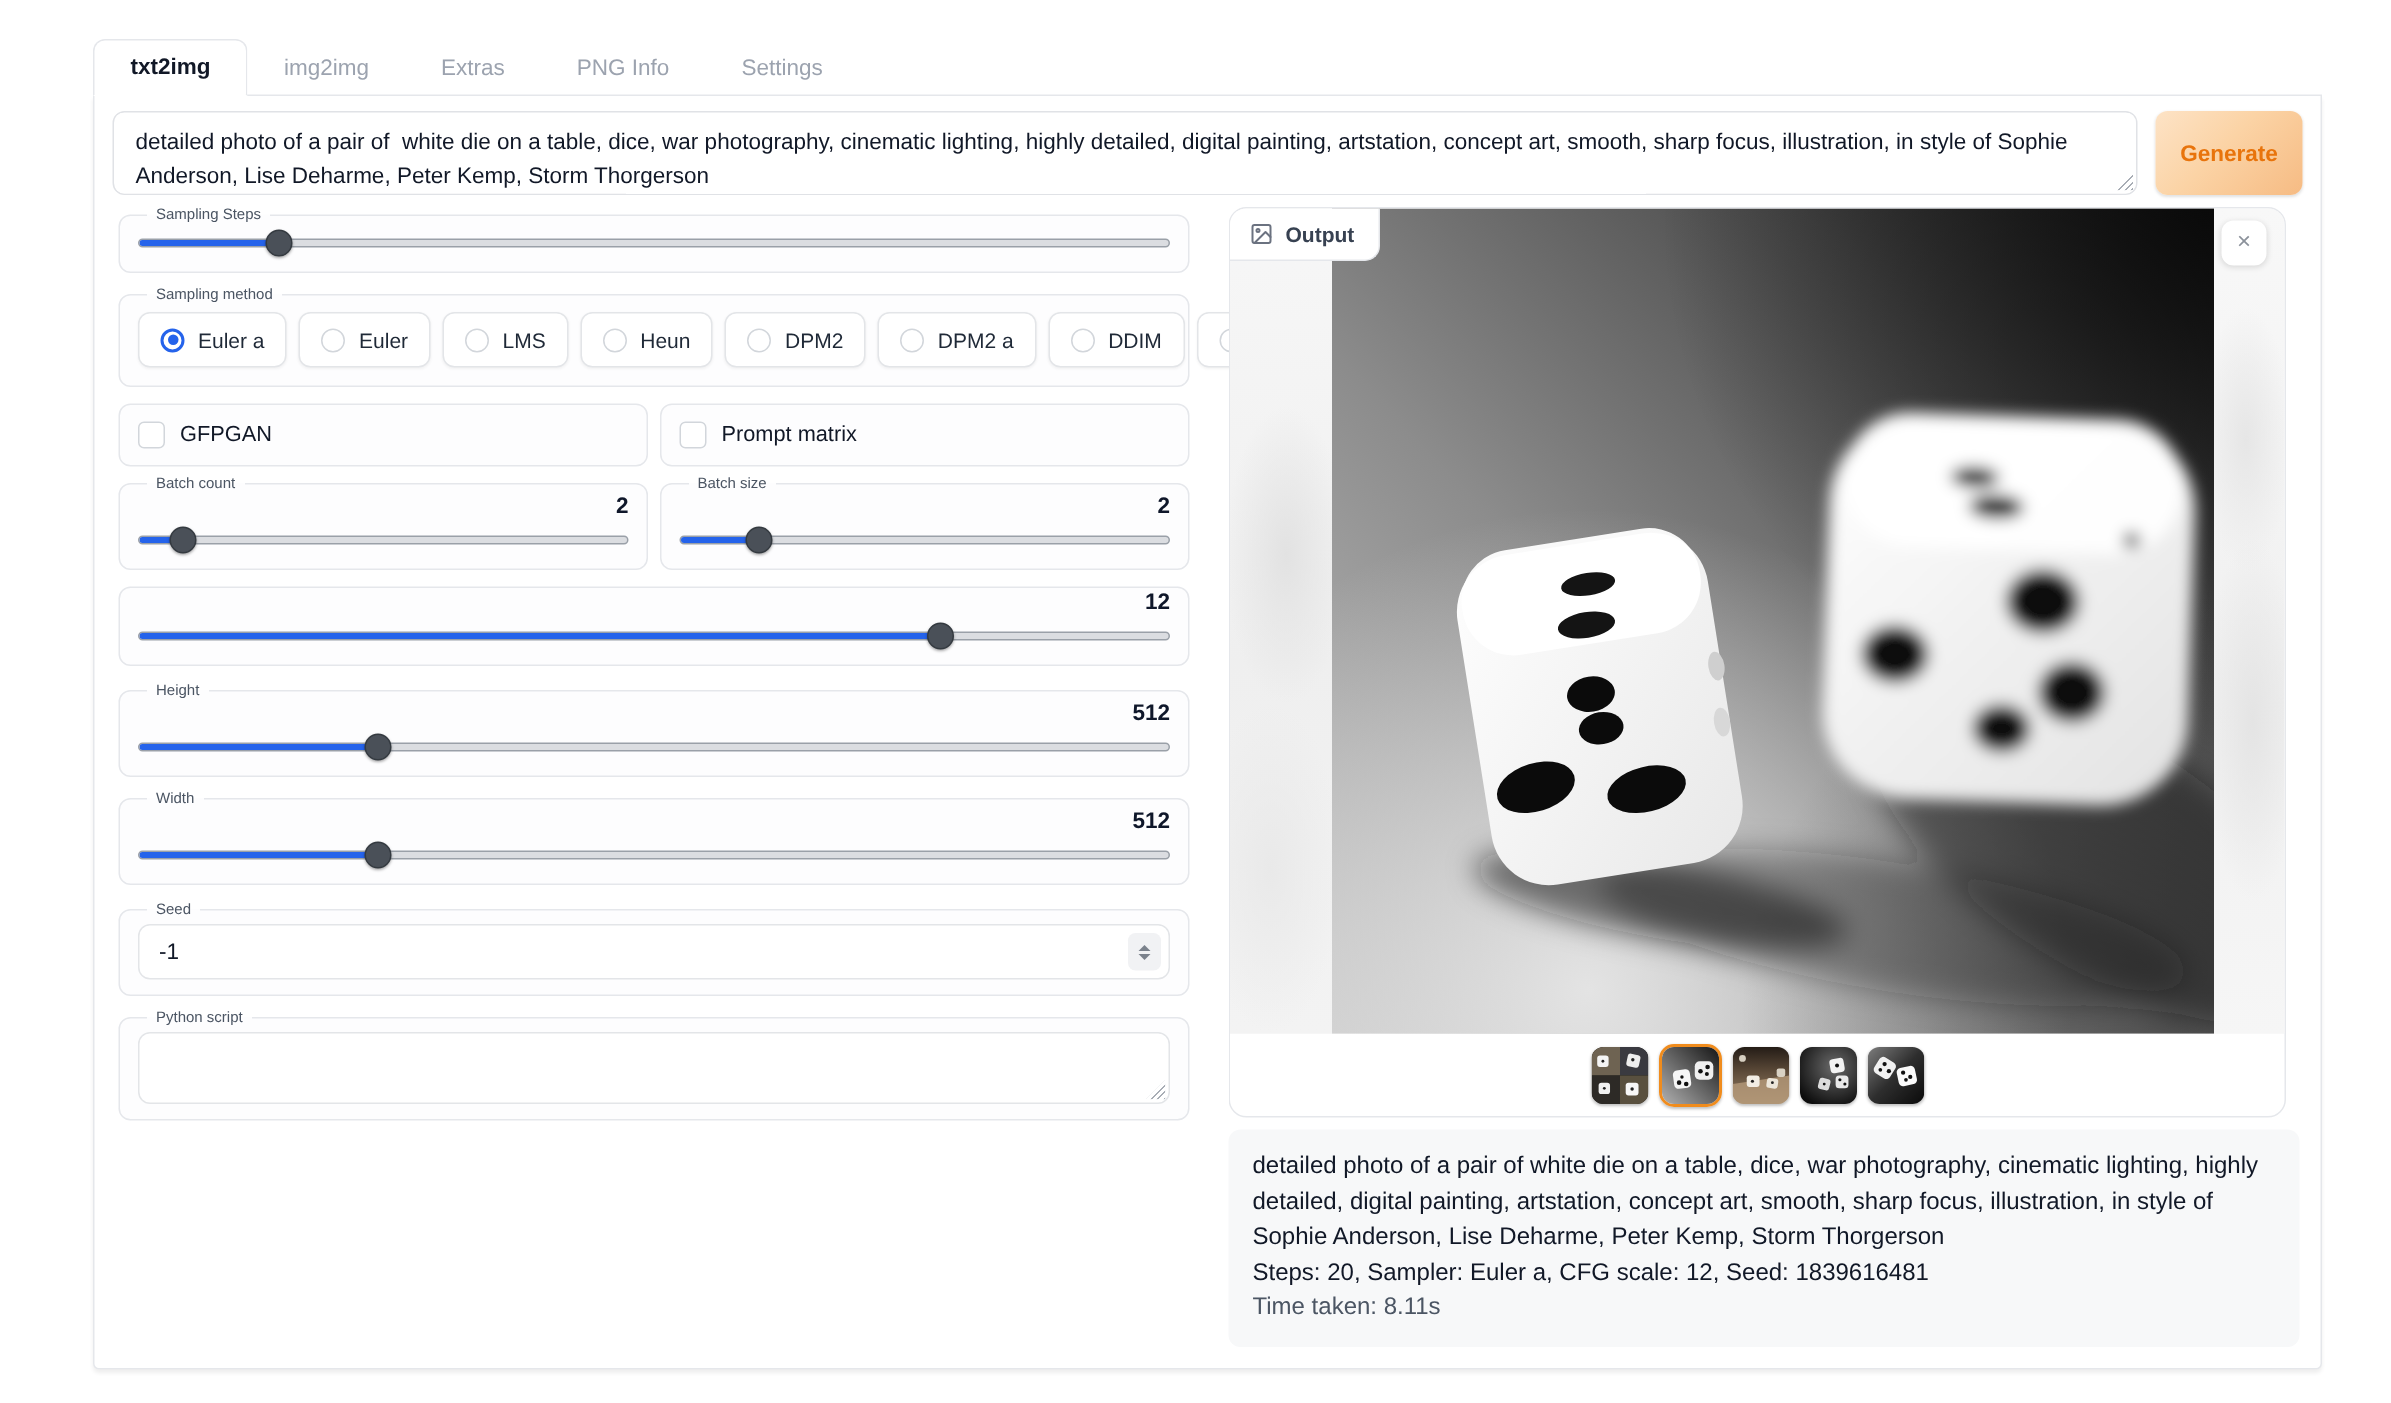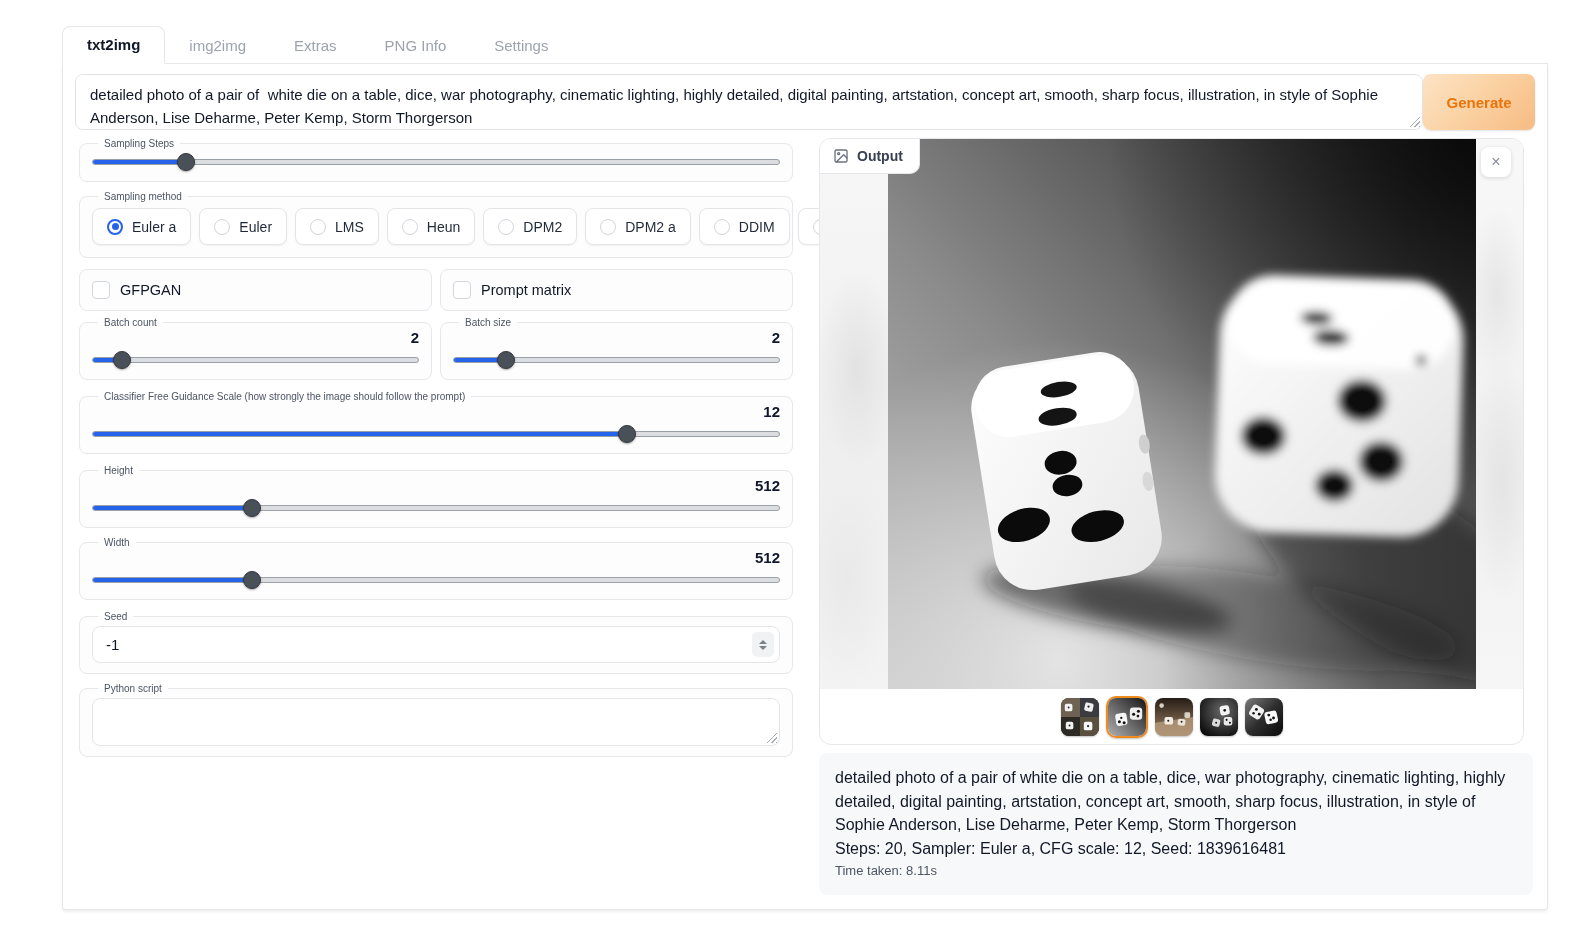--- a/index.html
+++ b/index.html
@@ -18,21 +18,21 @@
     padding:10px 12px 14px; box-shadow:0 2px 3px rgba(0,0,0,.07); background:#fff; }
 
   
   .prompt-row { display:flex; justify-content:space-between; align-items:stretch; }
   .prompt-wrap { position:relative; width:1350px; }
   .prompt-wrap textarea { width:100%; height:56px; resize:none; border:1px solid #e0e2e6; border-radius:8px;
     padding:9px 14px; font-family:inherit; font-size:15px; line-height:1.5; color:#111827; outline:none; display:block; }
   .rz { position:absolute; right:3px; bottom:3px; width:13px; height:13px;
     background:repeating-linear-gradient(135deg, transparent 0 2px, #a8adb5 2px 3px);
     clip-path:polygon(100% 0, 100% 100%, 0 100%); }
-  .generate { width:112px; height:56px; border:none; border-radius:8px; cursor:pointer;
+  .generate { width:98px; height:56px; border:none; border-radius:8px; cursor:pointer;
     background:linear-gradient(135deg,#fde3c6 0%,#fbd3a5 45%,#f6bb83 100%);
     font-family:inherit; font-size:15px; font-weight:700; box-shadow:0 1px 2px rgba(0,0,0,.12); }
 
   
   .main-row { display:flex; gap:26px; margin-top:8px; padding:0 4px; }
   .left-col { width:714px; display:flex; flex-direction:column; gap:9px; }
   .right-col { width:714px; }
 
   
   fieldset.fs { border:1px solid #e5e7eb; border-radius:8px; background:#fdfdfe; padding:0 12px 10px; min-width:0; }
@@ -104,21 +104,21 @@
   .main-img svg { width:100%; height:100%; display:block; }
   .thumbs { display:flex; justify-content:center; align-items:center; gap:7px; height:55px; }
   .thumb { width:38px; height:38px; border-radius:8px; overflow:hidden; cursor:pointer; flex:none;
     box-shadow:0 1px 2px rgba(0,0,0,.25); }
   .thumb svg { width:100%; height:100%; display:block; }
   .thumb.sel { width:42px; height:42px; border:2.5px solid #f08c1d; border-radius:10px; }
 
   .info { margin-top:8px; background:#f7f8f9; border-radius:8px; padding:13px 16px 17px; width:714px; }
   .info-prompt { font-size:16px; line-height:1.47; color:#111827; }
   .info-params { font-size:16px; line-height:1.47; color:#111827; }
-  .info-time { font-size:13px; color:#4b5563; margin-top:3px; }
+  .info-time { font-size:16px; color:#4b5563; margin-top:3px; }
 </style>
 </head>
 <body>
 
 <div class="page">
 
   <div class="tabbar">
       <div class="tab active">txt2img</div>
       <div class="tab">img2img</div>
       <div class="tab">Extras</div>
@@ -217,21 +217,20 @@
                 <div class="track">
                     <div class="fill" style="width: 16.2%;"></div>
                   </div>
                   <div class="thumb" style="left: calc(16.2% - 9px);"></div>
               </div>
             </fieldset>
           </div>
         </div>
 
         <fieldset class="fs" style="margin-top:2px;">
-          <legend>Classifier Free Guidance Scale (how strongly the image should follow the prompt)</legend>
           <div class="val">12</div>
           <div class="slider">
             <div class="track">
                 <div class="fill" style="width: 77.7%;"></div>
               </div>
               <div class="thumb" style="left: calc(77.7% - 9px);"></div>
           </div>
         </fieldset>
 
         <fieldset class="fs" style="margin-top:2px;">

